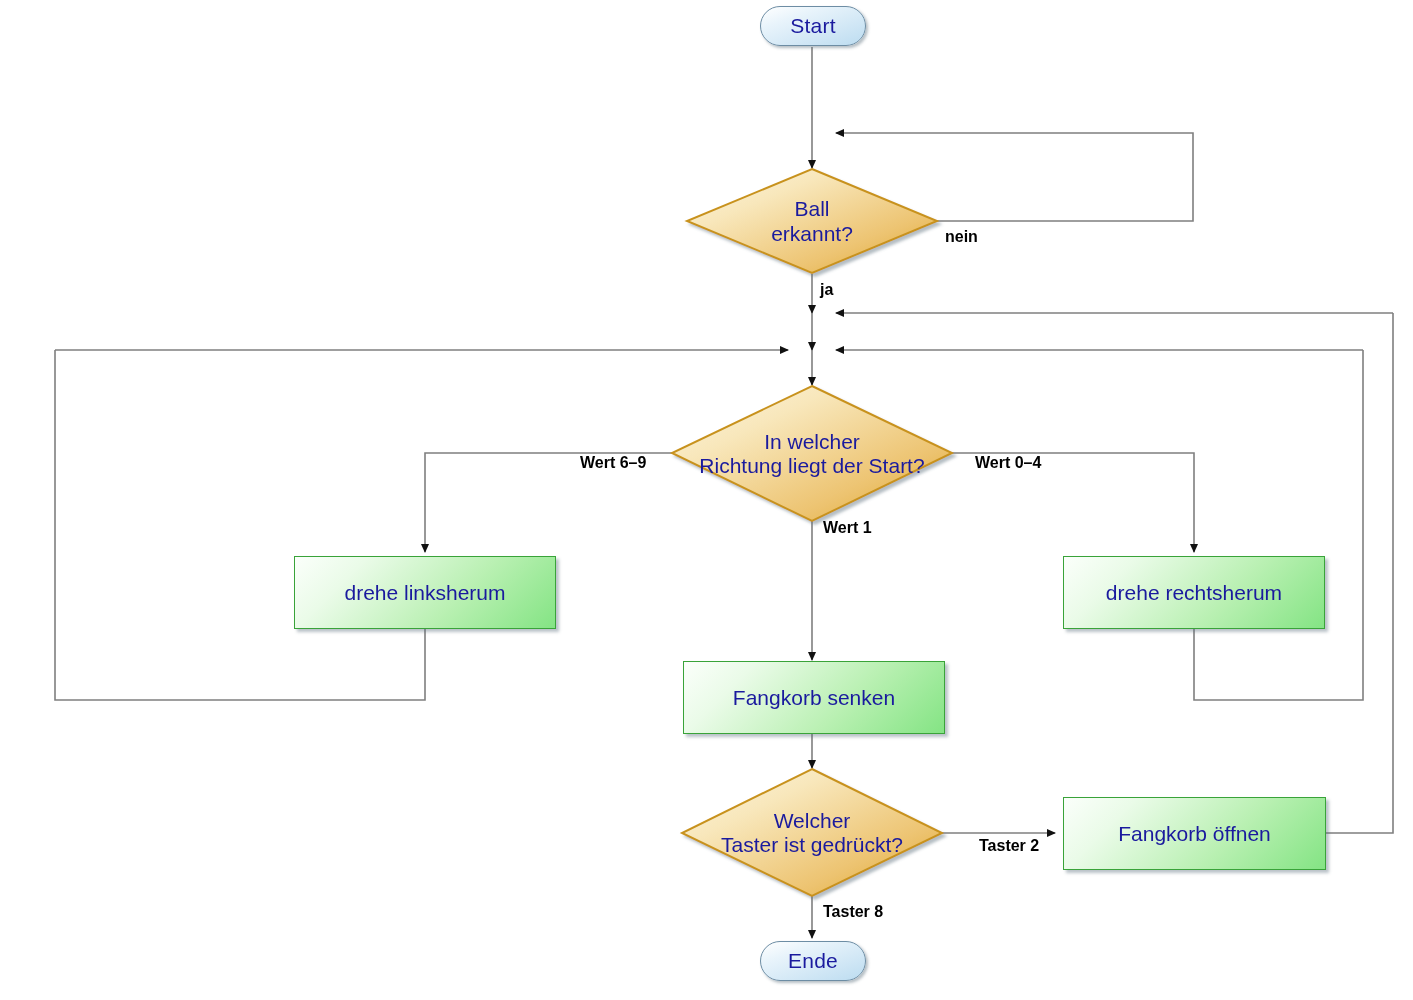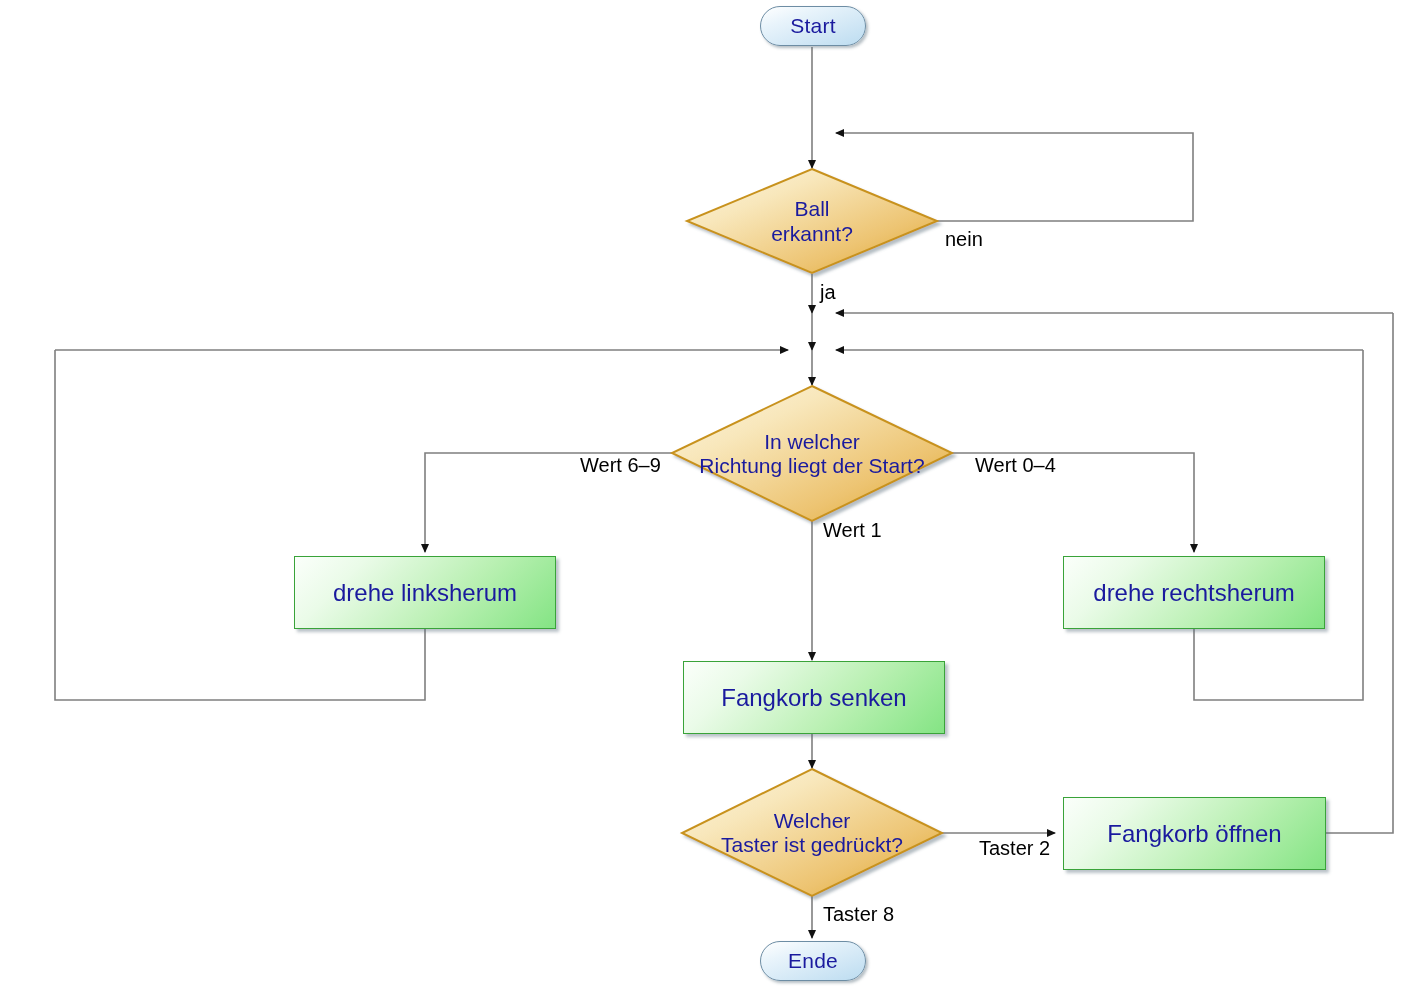--- a/index.html
+++ b/index.html
@@ -18,29 +18,29 @@
     box-shadow:2px 2px 3px rgba(90,110,125,.45);
     font-size:21px;
     letter-spacing:.2px;
   }
 
   
   .process{
     border:1px solid #39a339;
     background:linear-gradient(135deg,#fbfffb 0%,#eafbe8 22%,#b9f0b2 62%,#84e484 100%);
     box-shadow:3px 3px 3px rgba(90,110,125,.42);
-    font-size:24px;
+    font-size:21px;
   }
 
   
   .decision{background:transparent;border:0;}
   .decision .dlabel{position:relative;z-index:2;line-height:1.15;font-size:21px;color:#1a1a9e;width:100%;padding:0 6px;box-sizing:border-box;}
 
   .edge-label{
-    position:absolute;color:#000000;font-weight:normal;font-size:20px;
+    position:absolute;color:#000000;font-weight:bold;font-size:16px;
     white-space:nowrap;font-family:"Liberation Sans",sans-serif;
   }
 </style>
 </head>
 <body>
 
 <div id="canvas">
 
   <svg class="wires" viewBox="0 0 1413 1000">
     <defs>

